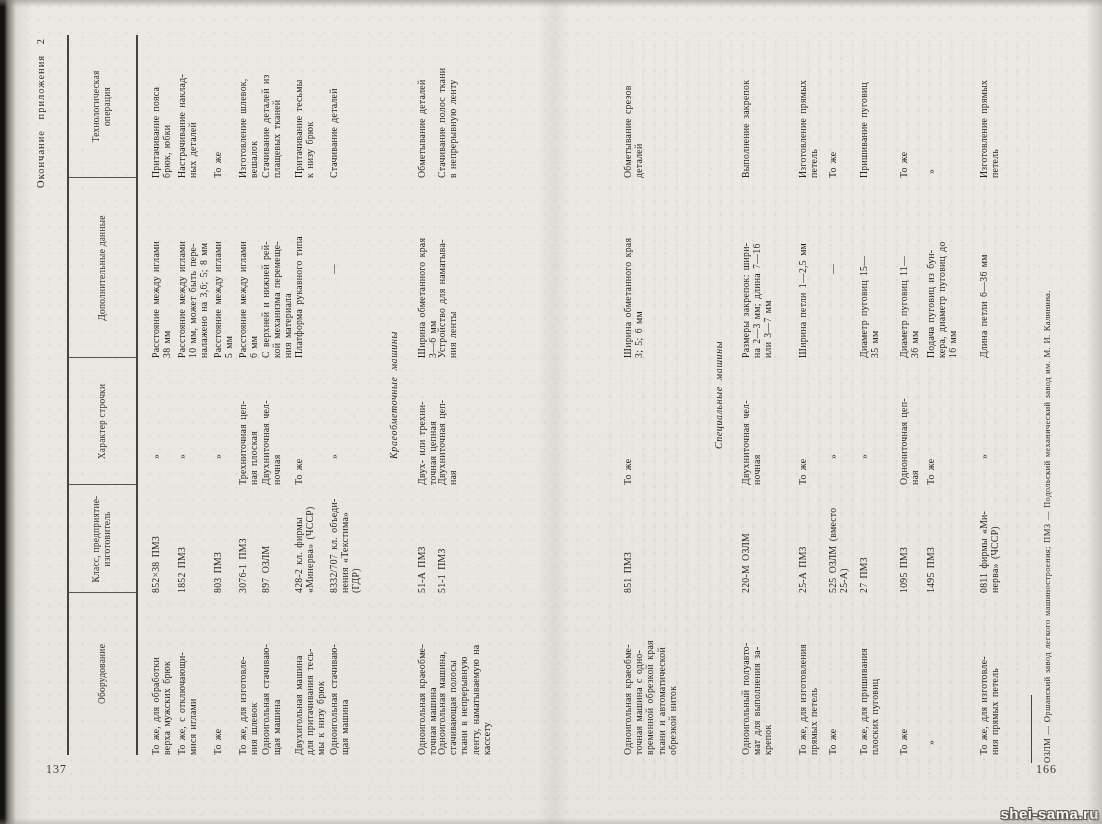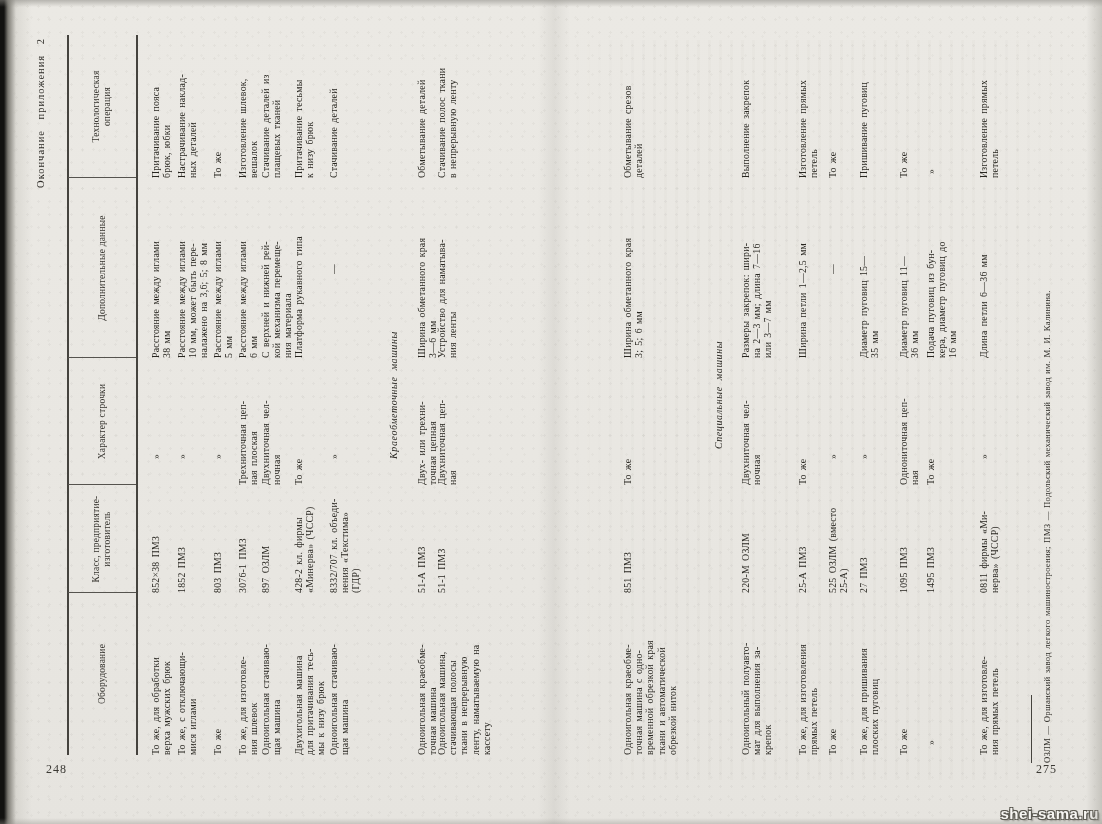--- a/index.html
+++ b/index.html
@@ -455,22 +455,22 @@
           <div class="cell c4">
             <div class="ln">Изготовление прямых</div>
             <div class="ln">петель</div>
           </div>
         </div>
       </div>
     <div class="footnote-rule"></div>
     <div class="footnote">ОЗЛМ — Оршанский завод легкого машиностроения; ПМЗ — Подольский механический завод им. М. И. Калинина.</div>
   </div>
 
-  <div class="page-number" id="pn-left">248</div>
-  <div class="page-number" id="pn-right">275</div>
+  <div class="page-number" id="pn-left">137</div>
+  <div class="page-number" id="pn-right">166</div>
   <div class="watermark">shei-sama.ru</div>
 
   <div class="bleed"></div>
   <div class="gutter"></div>
   <div class="edge-left"></div>
   <div class="edge-top"></div>
   <div class="edge-bottom"></div>
   <div class="edge-right"></div>
 </div>
 

